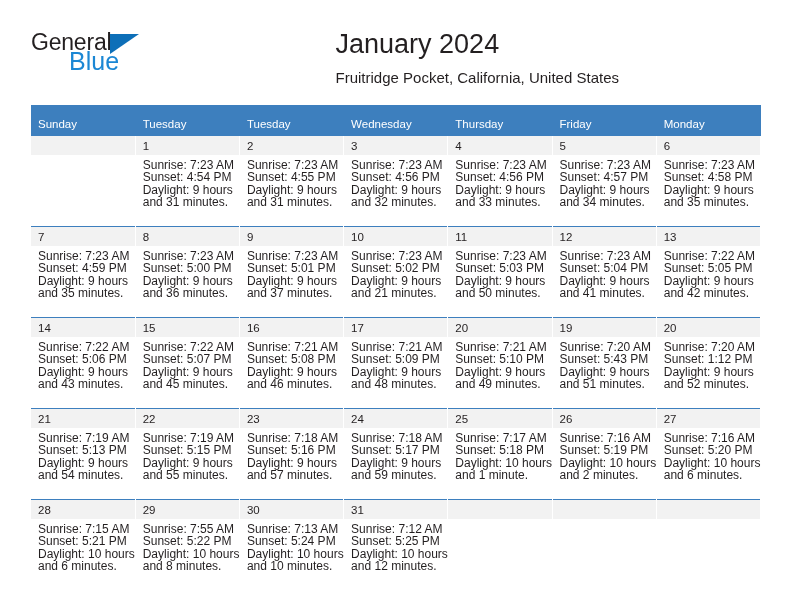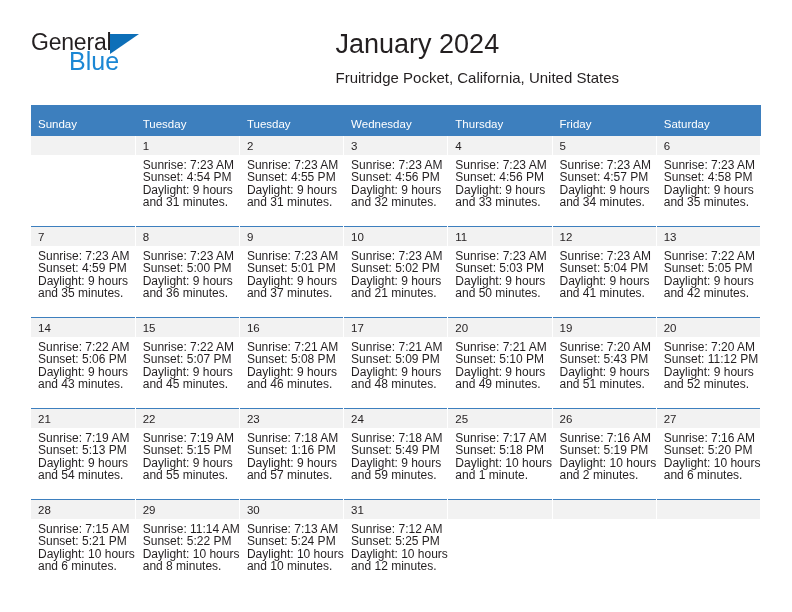--- a/index.html
+++ b/index.html
@@ -163,21 +163,21 @@
 
   <table class="calendar">
     <thead>
       <tr id="head-row">
           <th>Sunday</th>
           <th>Tuesday</th>
           <th>Tuesday</th>
           <th>Wednesday</th>
           <th>Thursday</th>
           <th>Friday</th>
-          <th>Saturday</th>
+          <th>Monday</th>
         </tr>
     </thead>
     <tbody id="weeks-body">
         <tr class="week">
           <td class="blank">
             <div class="cell-inner">
               <div class="daynum empty"></div>
               <div class="info"></div>
             </div>
           </td>
@@ -392,21 +392,21 @@
                 <div>Daylight: 9 hours</div>
                 <div>and 51 minutes.</div>
               </div>
             </div>
           </td>
           <td>
             <div class="cell-inner">
               <div class="daynum">20</div>
               <div class="info">
                 <div>Sunrise: 7:20 AM</div>
-                <div>Sunset: 11:12 PM</div>
+                <div>Sunset: 1:12 PM</div>
                 <div>Daylight: 9 hours</div>
                 <div>and 52 minutes.</div>
               </div>
             </div>
           </td>
         </tr>
         <tr class="week">
           <td>
             <div class="cell-inner">
               <div class="daynum">21</div>
@@ -427,32 +427,32 @@
                 <div>Daylight: 9 hours</div>
                 <div>and 55 minutes.</div>
               </div>
             </div>
           </td>
           <td>
             <div class="cell-inner">
               <div class="daynum">23</div>
               <div class="info">
                 <div>Sunrise: 7:18 AM</div>
-                <div>Sunset: 1:16 PM</div>
+                <div>Sunset: 5:16 PM</div>
                 <div>Daylight: 9 hours</div>
                 <div>and 57 minutes.</div>
               </div>
             </div>
           </td>
           <td>
             <div class="cell-inner">
               <div class="daynum">24</div>
               <div class="info">
                 <div>Sunrise: 7:18 AM</div>
-                <div>Sunset: 5:49 PM</div>
+                <div>Sunset: 5:17 PM</div>
                 <div>Daylight: 9 hours</div>
                 <div>and 59 minutes.</div>
               </div>
             </div>
           </td>
           <td>
             <div class="cell-inner">
               <div class="daynum">25</div>
               <div class="info">
                 <div>Sunrise: 7:17 AM</div>
@@ -494,21 +494,21 @@
                 <div>Sunset: 5:21 PM</div>
                 <div>Daylight: 10 hours</div>
                 <div>and 6 minutes.</div>
               </div>
             </div>
           </td>
           <td>
             <div class="cell-inner">
               <div class="daynum">29</div>
               <div class="info">
-                <div>Sunrise: 11:14 AM</div>
+                <div>Sunrise: 7:55 AM</div>
                 <div>Sunset: 5:22 PM</div>
                 <div>Daylight: 10 hours</div>
                 <div>and 8 minutes.</div>
               </div>
             </div>
           </td>
           <td>
             <div class="cell-inner">
               <div class="daynum">30</div>
               <div class="info">

